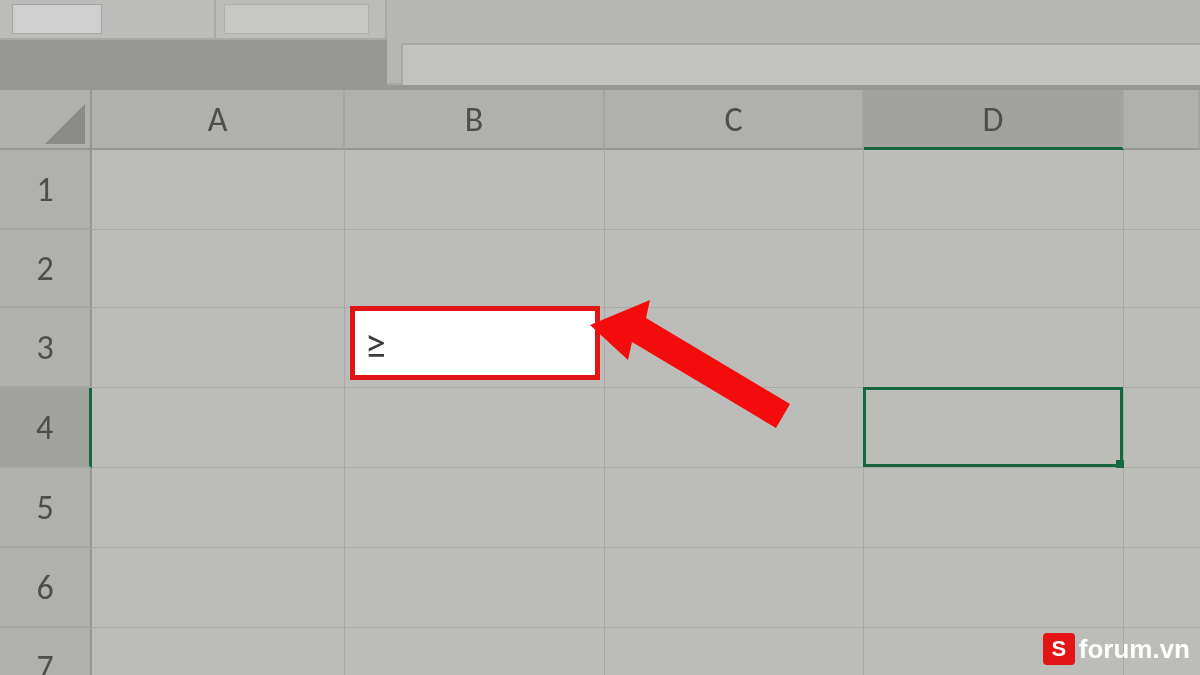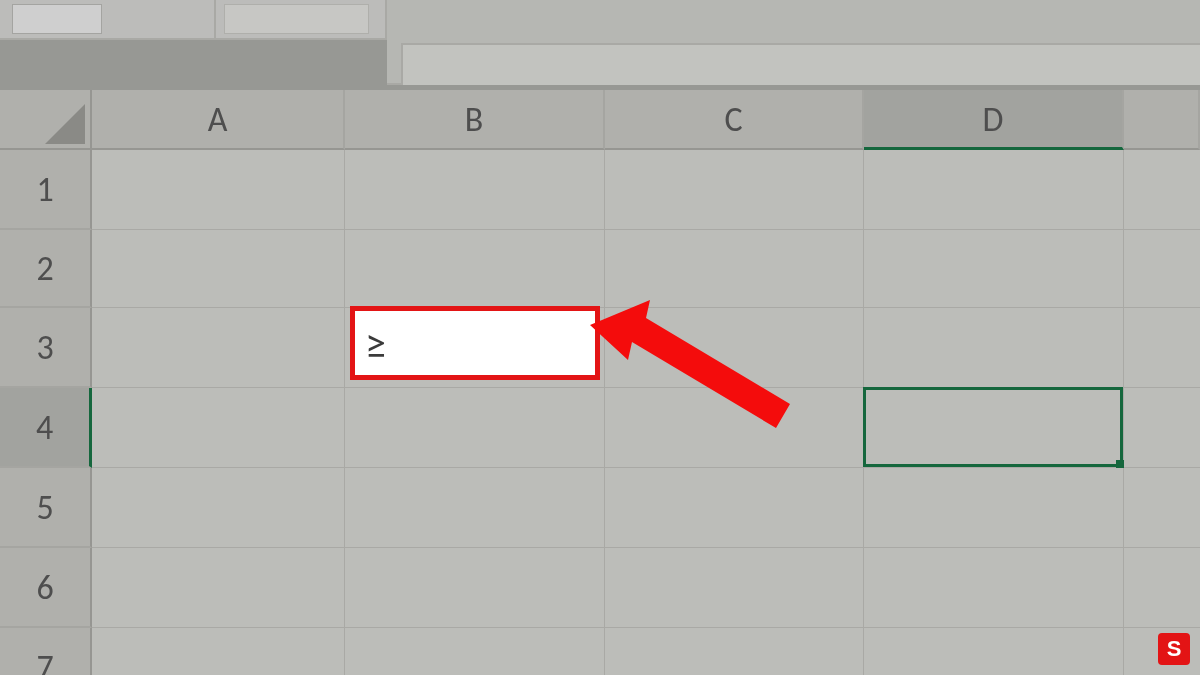--- a/index.html
+++ b/index.html
@@ -274,15 +274,16 @@
   </div>
 
   <svg class="arrow" width="220" height="150" style="left:590px; top:300px;" viewBox="0 0 220 150">
     <g fill="#f40c0c">
       <polygon points="0,25 60,0 56,18 200,104 186,128 42,42 38,60"></polygon>
     </g>
   </svg>
 
   <div class="watermark">
     <div class="sq">S</div>
+    <span>forum.vn</span>
   </div>
 
 </div>
 
 </body></html>

